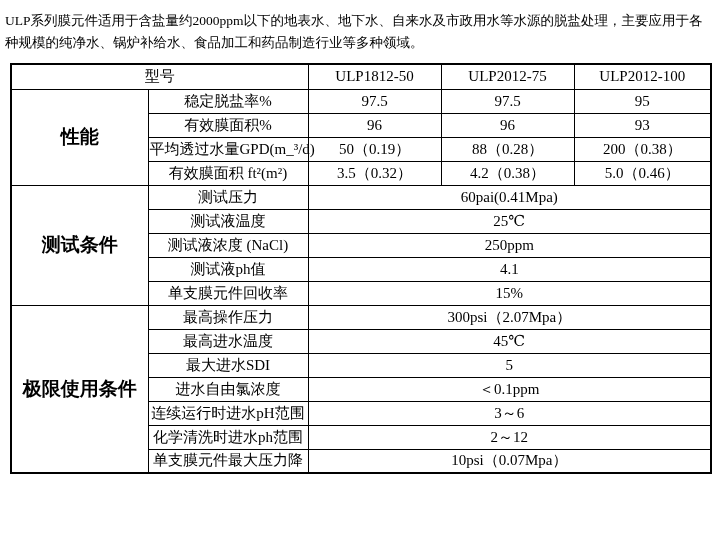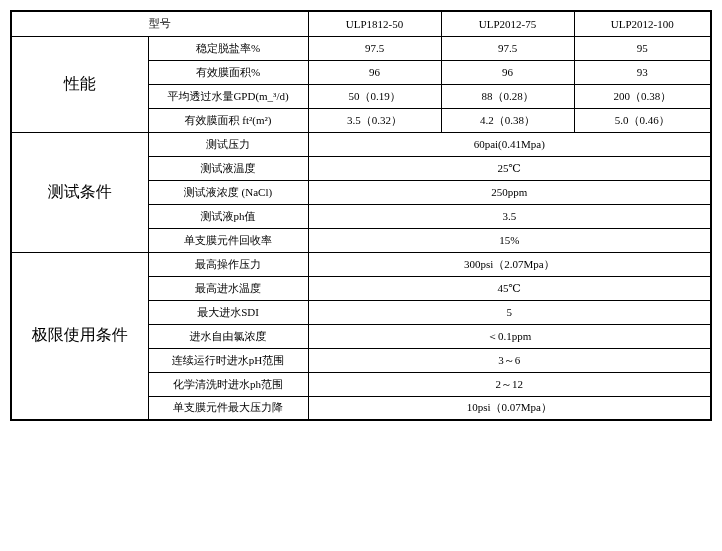--- a/index.html
+++ b/index.html
@@ -31,35 +31,36 @@
     border-collapse: collapse;
     table-layout: fixed;
     width: 700px;
     margin-left: 6px;
     border: 2px solid #000;
   }
   table.spec td {
     border: 1px solid #000;
     text-align: center;
     vertical-align: middle;
-    font-size: 11px;
+    font-size: 15px;
     padding: 0 1px;
     height: 24px;
     white-space: nowrap;
   }
   table.spec tr.header-row td { height: 25px; }
-  table.spec td.group-cell { font-size: 16px; }
+  table.spec td.group-cell { font-size: 19px; font-weight: bold; }
 </style>
 </head>
 <body>
 
 <div class="page">
 
 
 
+  <p class="para">ULP系列膜元件适用于含盐量约2000ppm以下的地表水、地下水、自来水及市政用水等水源的脱盐处理，主要应用于各种规模的纯净水、锅炉补给水、食品加工和药品制造行业等多种领域。</p>
 
 
   <table class="spec">
     <colgroup>
       <col style="width:137px">
       <col style="width:160px">
       <col style="width:133px">
       <col style="width:133px">
       <col style="width:137px">
     </colgroup>
@@ -106,21 +107,21 @@
     <tr>
       <td>测试液温度</td>
       <td colspan="3">25℃</td>
     </tr>
     <tr>
       <td>测试液浓度 (NaCl)</td>
       <td colspan="3">250ppm</td>
     </tr>
     <tr>
       <td>测试液ph值</td>
-      <td colspan="3">3.5</td>
+      <td colspan="3">4.1</td>
     </tr>
     <tr>
       <td>单支膜元件回收率</td>
       <td colspan="3">15%</td>
     </tr>
 
     <tr>
       <td rowspan="7" class="group-cell">极限使用条件</td>
       <td>最高操作压力</td>
       <td colspan="3">300psi（2.07Mpa）</td>

